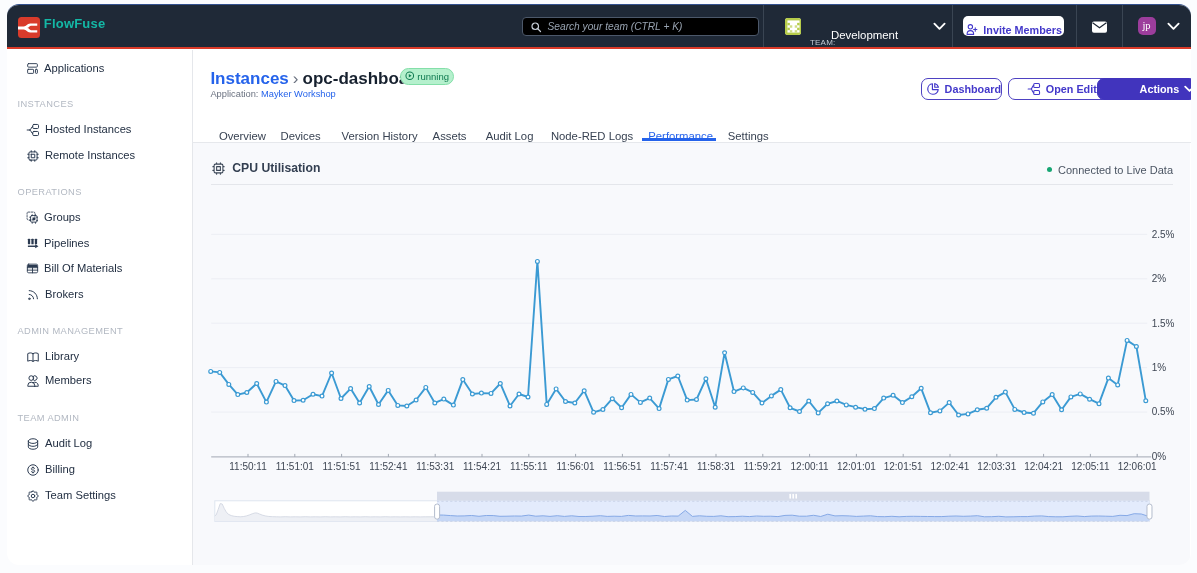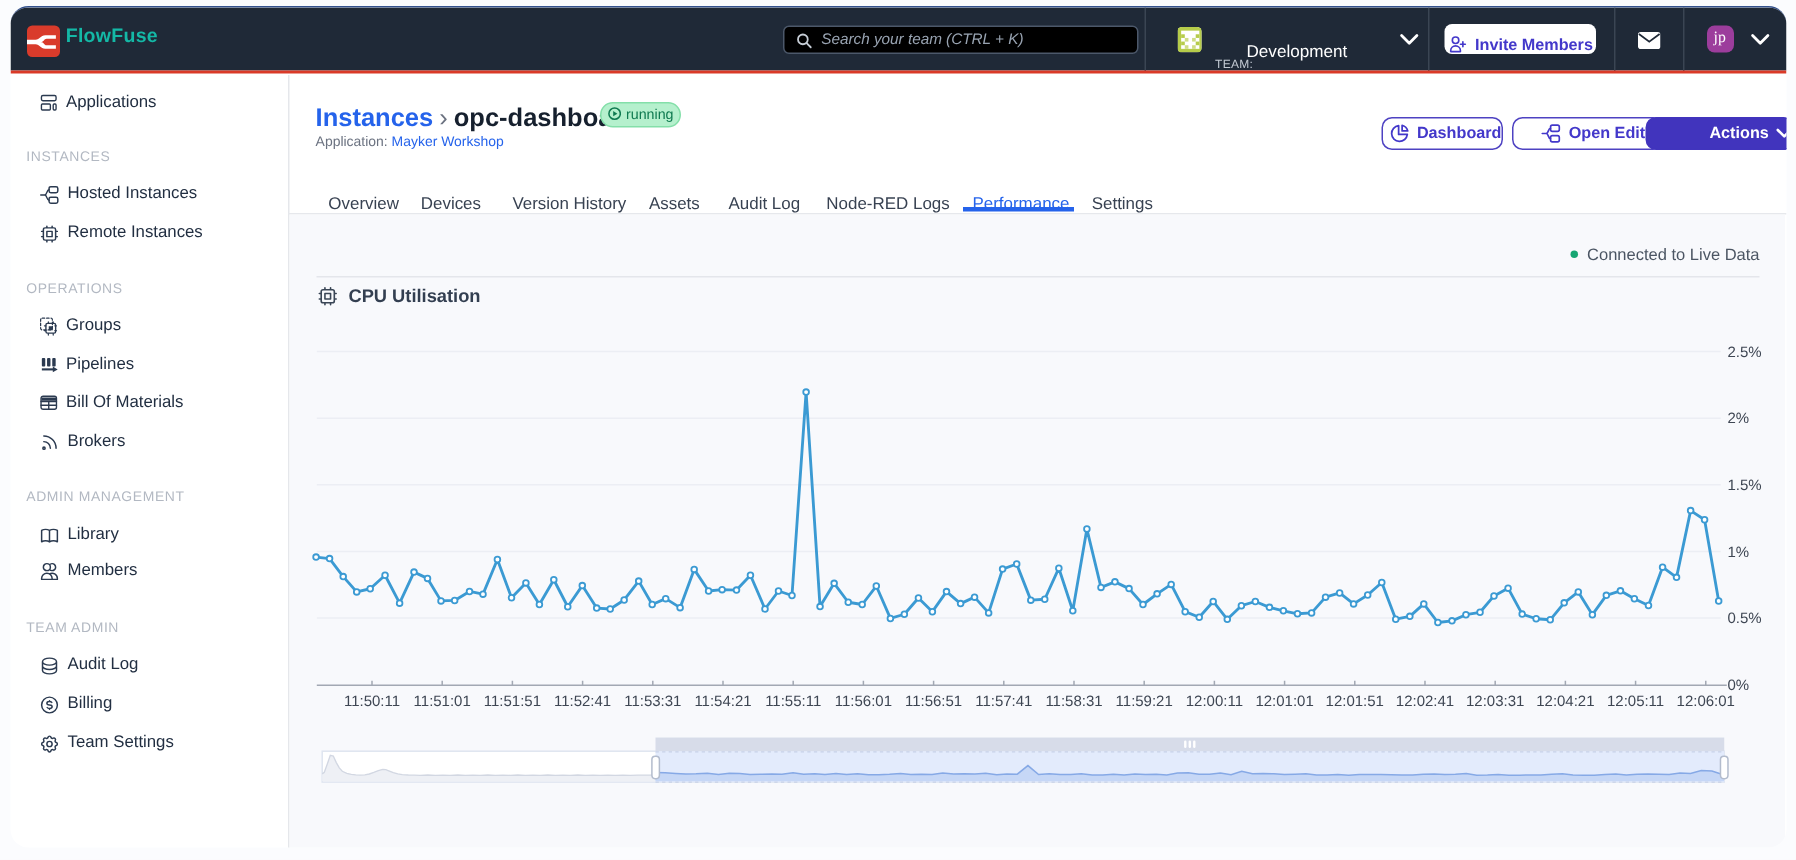--- a/index.html
+++ b/index.html
@@ -32,21 +32,21 @@
 .badge { position:absolute; left:393.2px; top:62.7px; width:53.5px; height:17px; border-radius:9px; background:#b5f0cd; border:1px solid #84dfa9; color:#0f7a50; font-size:9.5px; display:flex; align-items:center; justify-content:center; gap:3px; }
 .appline { position:absolute; left:203.4px; top:84.3px; font-size:9.3px; color:#6b7280; }
 .appline a { color:#2563eb; text-decoration:none; }
 .btn { position:absolute; top:73px; height:21.5px; border:1px solid #4e42c2; border-radius:7px; background:#fff; color:#4338ca; font-size:10.8px; font-weight:bold; display:flex; align-items:center; justify-content:flex-end; gap:5px; white-space:nowrap; }
 .btn.solid { background:#4134bd; border-color:#4134bd; color:#fff; }
 .tab { position:absolute; top:124px; font-size:11.3px; color:#384252; line-height:14px; white-space:nowrap; }
 .tab.act { color:#2563eb; }
 .tabline { position:absolute; left:635.3px; top:133.4px; width:73.5px; height:2.5px; background:#2563eb; }
 .hdrborder { position:absolute; left:184.8px; top:136.6px; right:0; height:1px; background:#e6e8ec; }
 .gray { position:absolute; left:185.8px; top:137.6px; width:997.7px; height:423.4px; background:#f8f9fc; }
-.paneltitle { position:absolute; left:204.3px; top:155.5px; display:flex; align-items:center; gap:6px; font-size:12.2px; font-weight:bold; color:#333f51;margin-top:29px; }
+.paneltitle { position:absolute; left:204.3px; top:155.5px; display:flex; align-items:center; gap:6px; font-size:12.2px; font-weight:bold; color:#333f51; }
 .connected { position:absolute; right:17.5px; top:158.5px; display:flex; align-items:center; gap:6px; font-size:11px; color:#4b5563; }
 .cdot { width:5.5px; height:5.5px; border-radius:50%; background:#17a673; }
 .pdivider { position:absolute; left:204px; top:178.7px; width:962px; height:1px; background:#e4e6eb; }
 .chart { position:absolute; left:185.8px; top:137.6px; }
 </style>
 </head>
 <body>
 <div class="app">
   <div class="topbar">
     <div class="logo"><svg width="22" height="22" viewBox="0 0 24 24">

